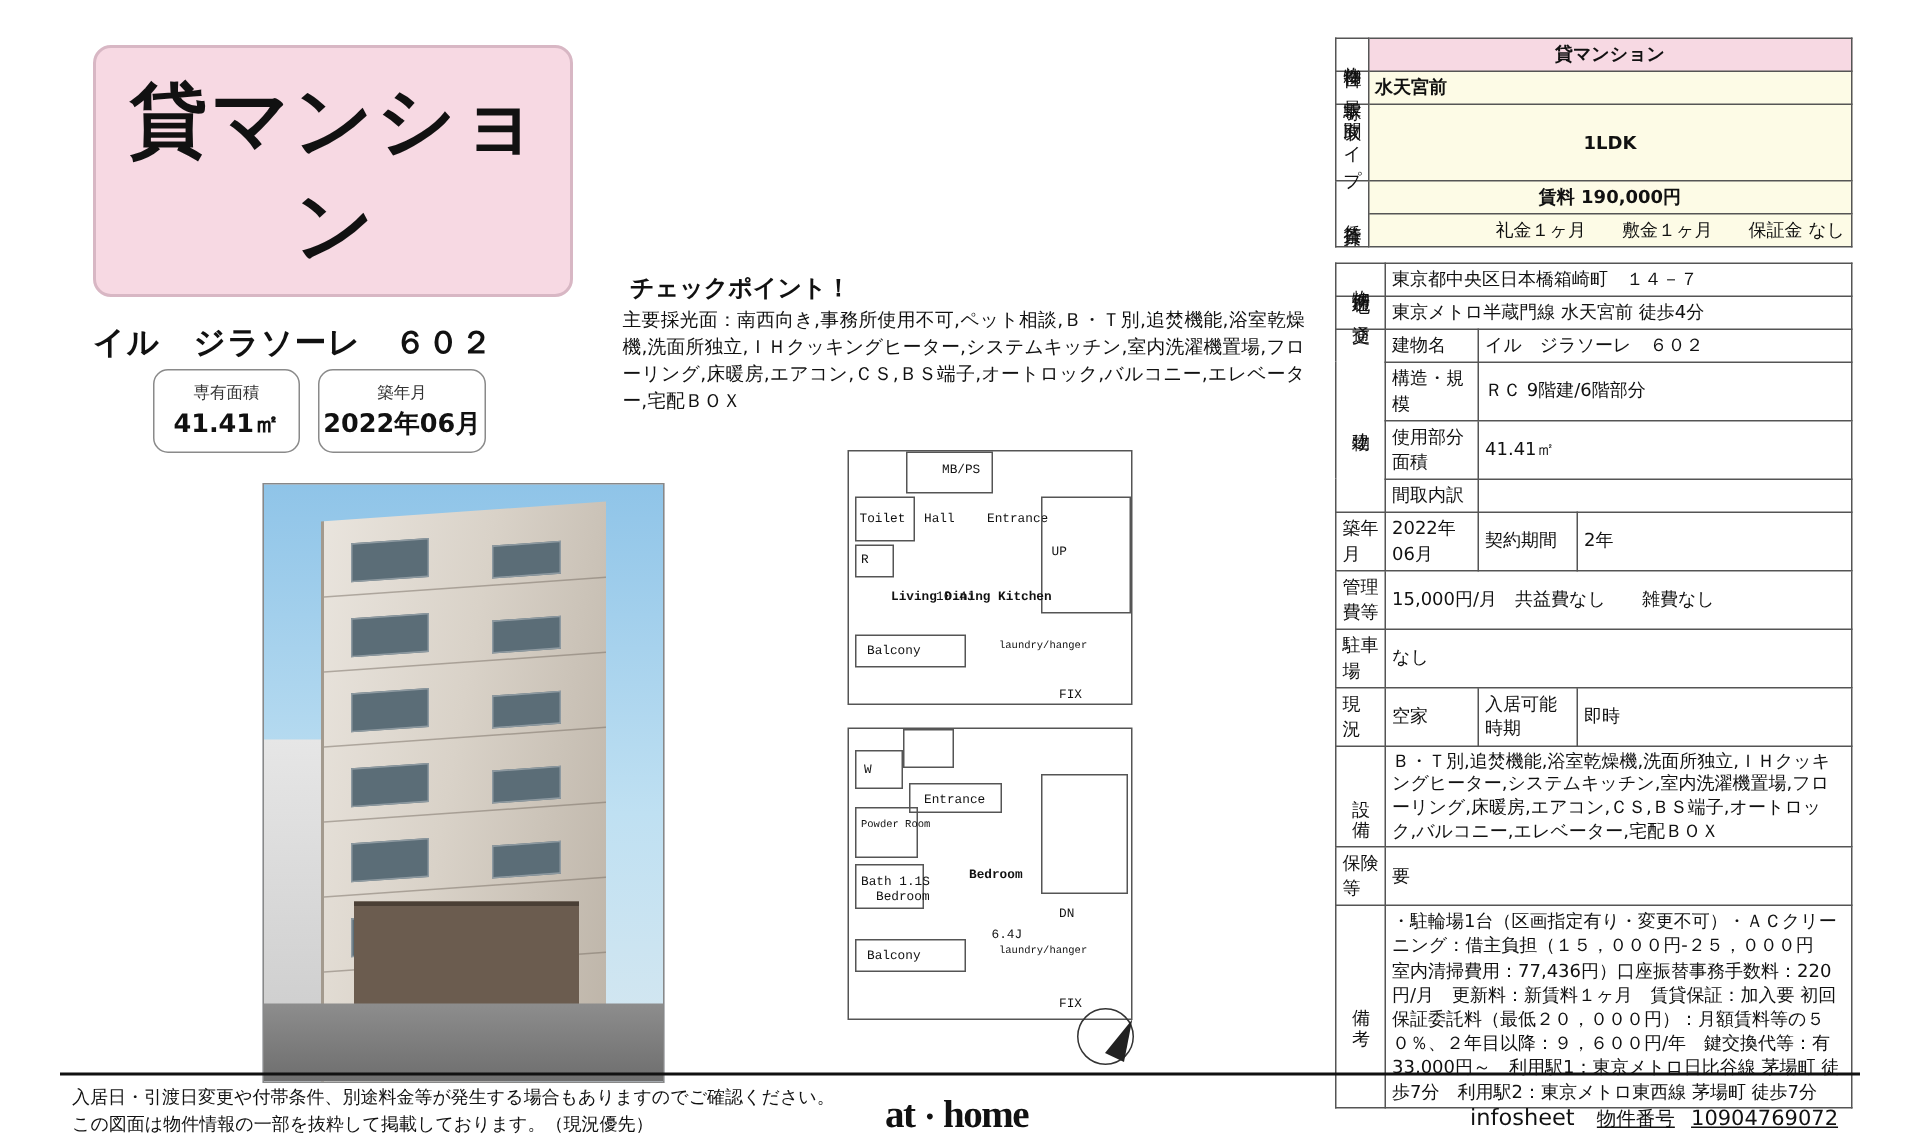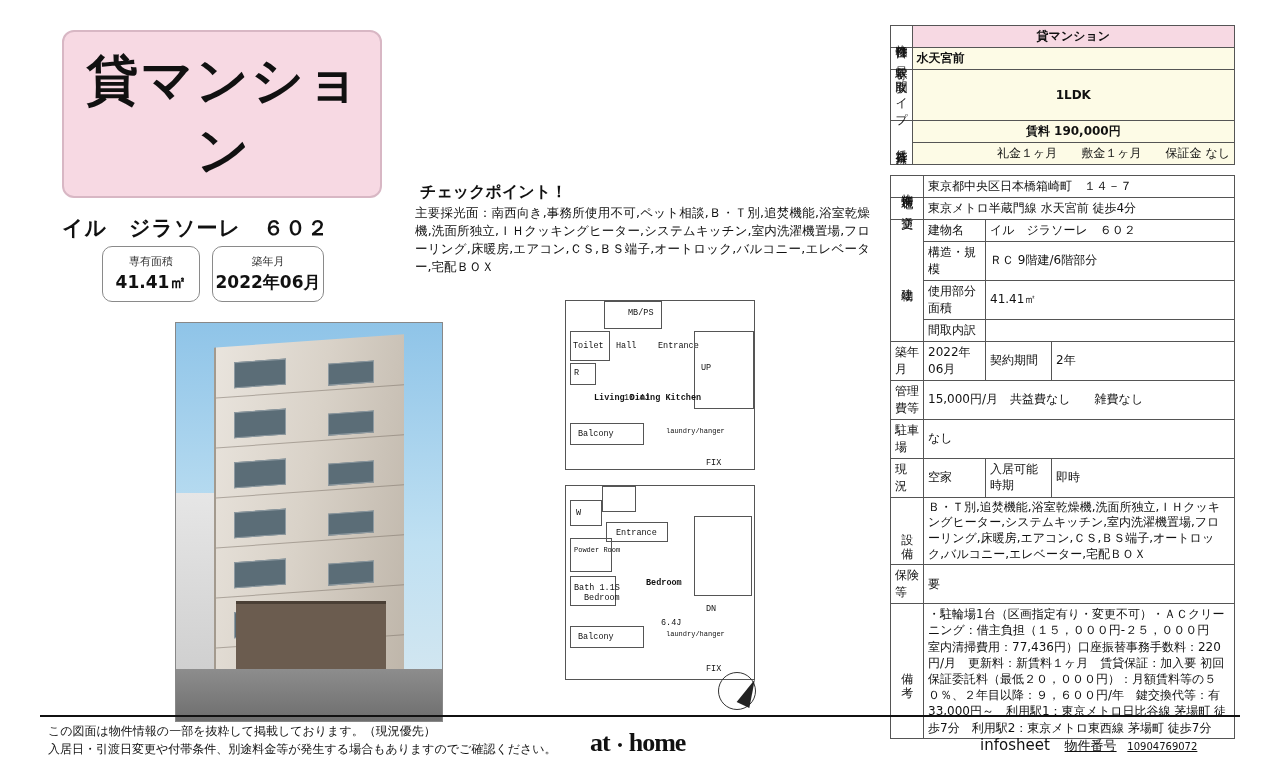--- a/index.html
+++ b/index.html
@@ -144,21 +144,21 @@
   .athome {
     position:absolute; left:590px; top:728px; font-size:26px; font-weight:bold;
     letter-spacing:-1px; font-family:"Liberation Serif", serif;
   }
   .athome .dot { font-size:20px; vertical-align:middle; }
   .infosheet {
     position:absolute; left:980px; top:736px; font-size:15px;
     font-family:"DejaVu Sans", sans-serif;
   }
   .infosheet .bukken { text-decoration:underline; margin-left:10px; font-size:13px; }
-  .infosheet .num { text-decoration:underline; margin-left:6px; font-size:10px; }
+  .infosheet .num { text-decoration:underline; margin-left:6px; font-size:14px; }
 </style>
 </head>
 <body>
 
 <div class="page">
 
   <div class="left">
 
     <div class="title-box">
       <div class="title-main">貸マンション</div>
@@ -333,22 +333,22 @@
       <tr>
         <td class="vlabel">備　考</td>
         <td colspan="3" class="bihko">・駐輪場1台（区画指定有り・変更不可）・ＡＣクリーニング：借主負担（１５，０００円-２５，０００円　室内清掃費用：77,436円）口座振替事務手数料：220円/月　更新料：新賃料１ヶ月　賃貸保証：加入要 初回保証委託料（最低２０，０００円）：月額賃料等の５０％、２年目以降：９，６００円/年　鍵交換代等：有　33,000円～　利用駅1：東京メトロ日比谷線 茅場町 徒歩7分　利用駅2：東京メトロ東西線 茅場町 徒歩7分</td>
       </tr>
     </tbody>
       </table>
   </div>
 
   <div class="footer-line"></div>
   <div class="foot-note">
+    <div>入居日・引渡日変更や付帯条件、別途料金等が発生する場合もありますのでご確認ください。</div>
     <div>この図面は物件情報の一部を抜粋して掲載しております。（現況優先）</div>
-    <div>入居日・引渡日変更や付帯条件、別途料金等が発生する場合もありますのでご確認ください。</div>
   </div>
   <div class="athome">
     <span>at</span><span class="dot">・</span><span>home</span>
   </div>
   <div class="infosheet">
     <span>infosheet</span>
     <span class="bukken">物件番号</span>
     <span class="num">10904769072</span>
   </div>
 

